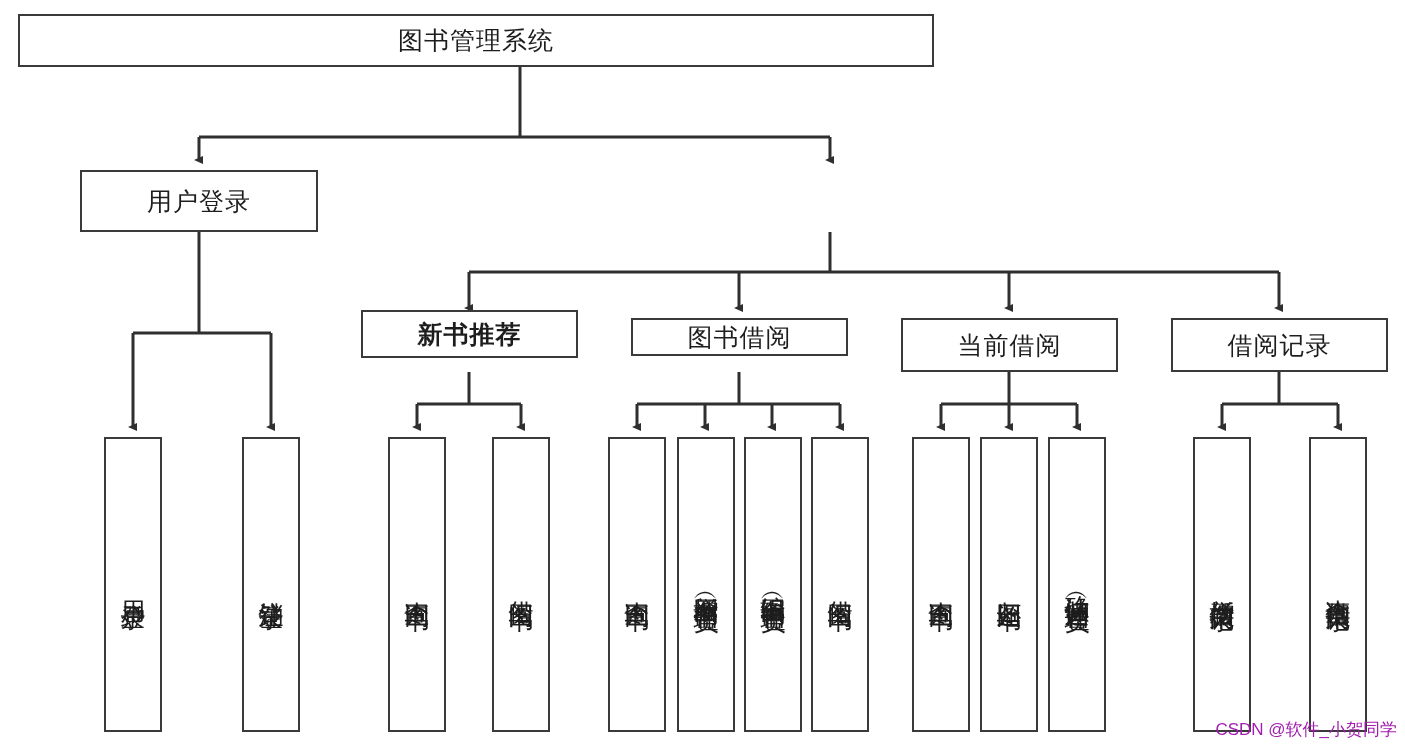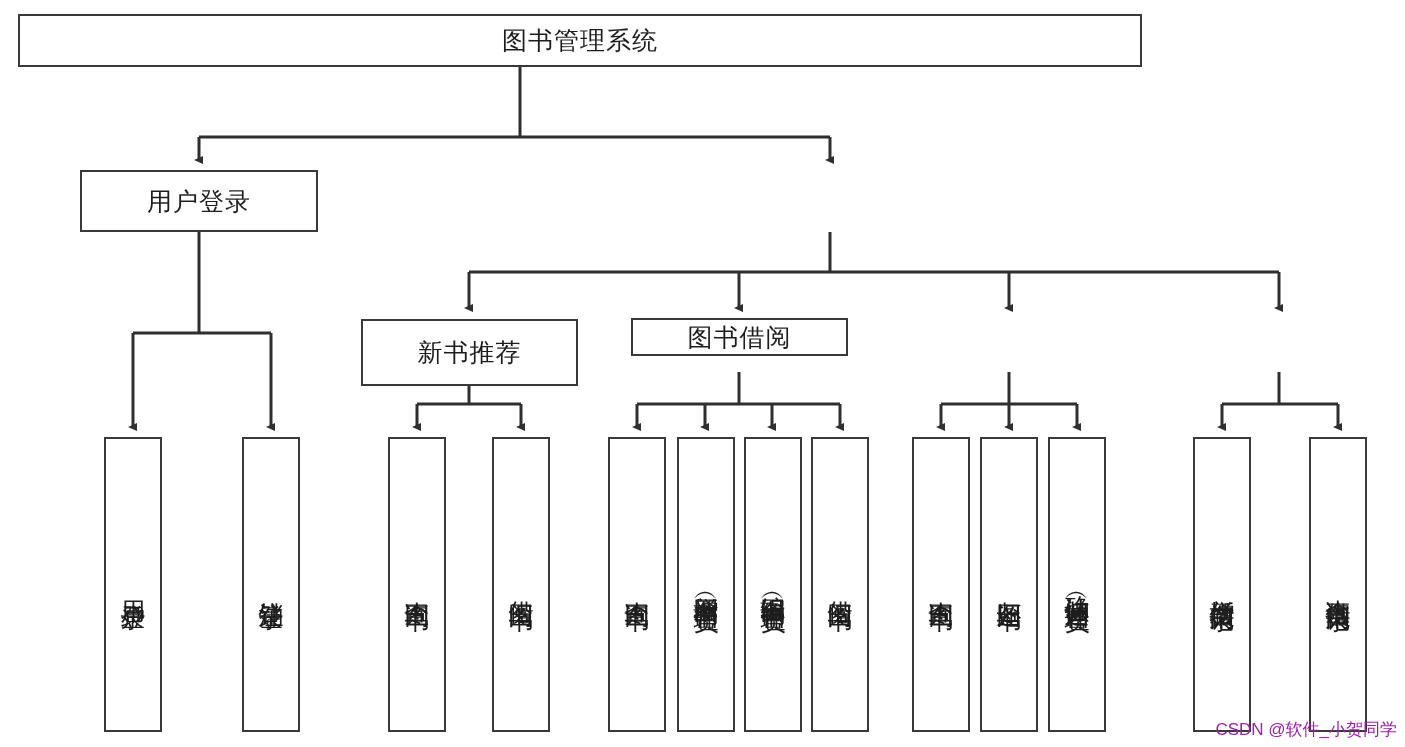--- a/index.html
+++ b/index.html
@@ -115,33 +115,39 @@
       <path d="M1009,404 L1009,427" marker-end="url(#arrow)"></path>
       <path d="M1077,404 L1077,427" marker-end="url(#arrow)"></path>
 
       <path d="M1279,372 L1279,404"></path>
       <path d="M1222,404 L1338,404"></path>
       <path d="M1222,404 L1222,427" marker-end="url(#arrow)"></path>
       <path d="M1338,404 L1338,427" marker-end="url(#arrow)"></path>
     </g>
   </svg>
 
-  <div class="node horiz" style="left:18px; top:14px; width:1124px; height:53px;font-family:Liberation Serif, serif;">
+  <div class="node horiz" style="left:18px; top:14px; width:916px; height:53px;font-family:Liberation Serif, serif;">
     <span>图书管理系统</span>
   </div>
 
   <div class="node horiz" style="left:80px; top:170px; width:238px; height:62px;">
     <span>用户登录</span>
   </div>
 
-  <div class="node horiz" style="left:361px; top:319px; width:217px; height:67px;">
+  <div class="node horiz" style="left:361px; top:310px; width:217px; height:48px;font-weight:bold;">
     <span>新书推荐</span>
   </div>
   <div class="node horiz" style="left:631px; top:318px; width:217px; height:38px;">
     <span>图书借阅</span>
+  </div>
+  <div class="node horiz" style="left:901px; top:318px; width:217px; height:54px;">
+    <span>当前借阅</span>
+  </div>
+  <div class="node horiz" style="left:1171px; top:318px; width:217px; height:54px;">
+    <span>借阅记录</span>
   </div>
 
   <div class="node vert" style="left:104px; top:437px; width:58px; height:295px;">
     <span class="vlabel">用户登录</span>
   </div>
   <div class="node vert" style="left:242px; top:437px; width:58px; height:295px;">
     <span class="vlabel">注销登录</span>
   </div>
 
   <div class="node vert" style="left:388px; top:437px; width:58px; height:295px;">

